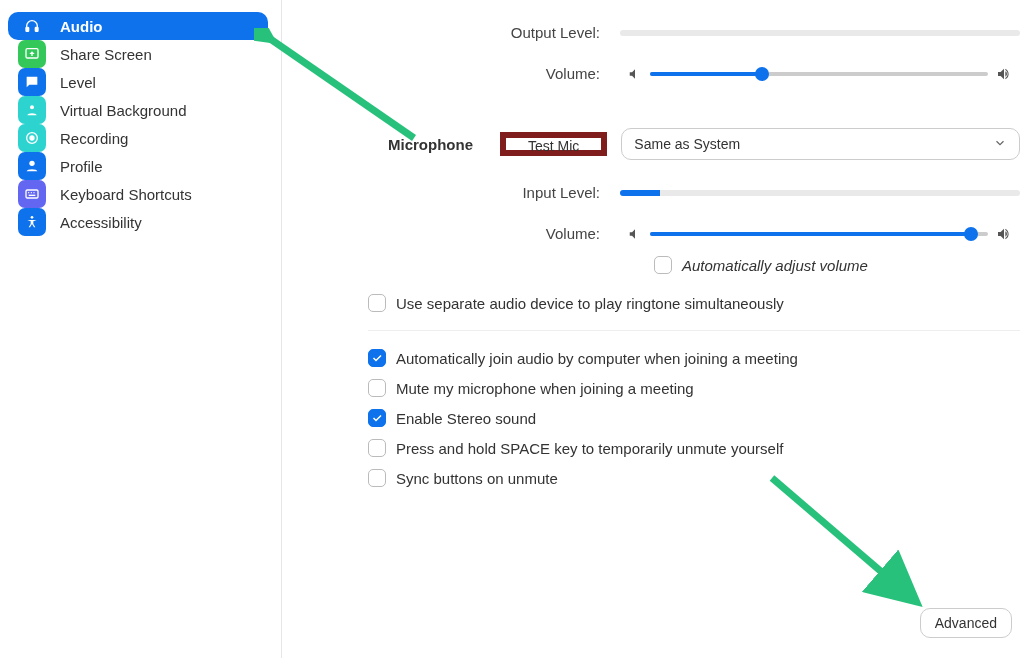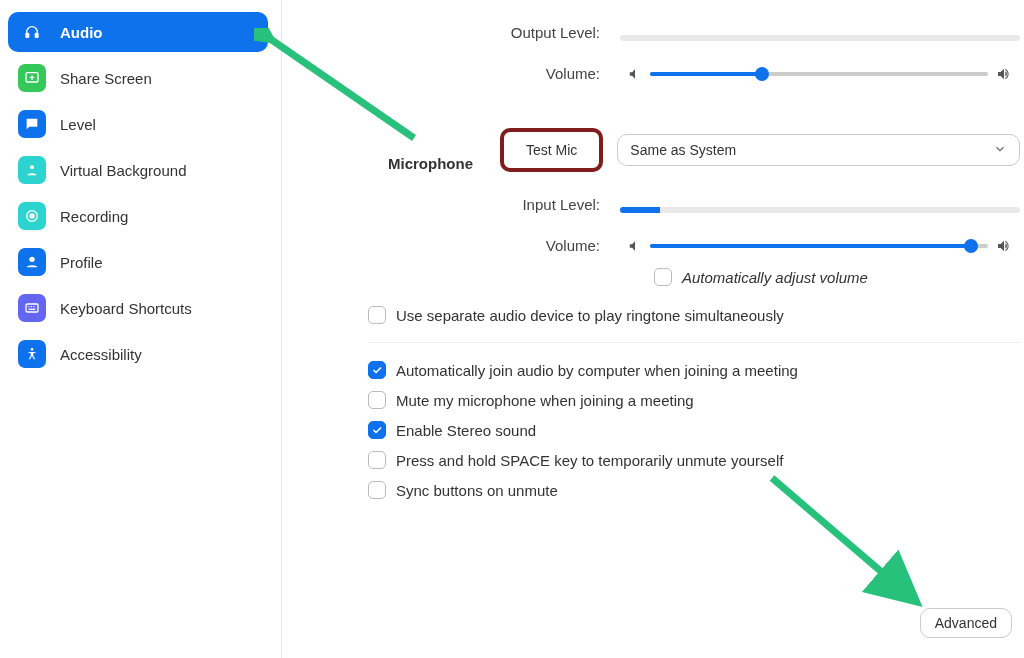--- a/index.html
+++ b/index.html
@@ -15,23 +15,22 @@
   }
   .sidebar {
     position: absolute;
     left: 8px;
     top: 12px;
     width: 260px;
   }
   .sidebar-item {
     display: flex;
     align-items: center;
-    height: 40px;
+    height: 28px;
     padding-left: 10px;
-    margin-bottom: 6px;
     border-radius: 10px;
     cursor: pointer;
     color: #333;
     font-size: 15px;
   }
   .sidebar-item.active {
     background: #0e72ed;
     color: #fff;
     font-weight: 700;
   }
@@ -56,21 +55,21 @@
     background: #e6e6e6;
   }
   .main {
     position: absolute;
     left: 360px;
     top: 0;
     width: 660px;
   }
   .row {
     display: flex;
-    align-items: flex-end;
+    align-items: center;
     margin-bottom: 24px;
   }
   .label-col {
     width: 260px;
     text-align: right;
     color: #444;
     font-size: 15px;
     padding-right: 20px;
   }
   .label-col.section { font-weight: 700; color: #333; }
@@ -107,24 +106,24 @@
   }
   .slider-thumb {
     position: absolute;
     top: 50%;
     width: 14px; height: 14px;
     background: #0e72ed;
     border-radius: 50%;
     transform: translate(-50%, -50%);
   }
   .btn {
-    border: 4px solid #7f1d1d;
+    border: 6px solid #7f1d1d;
     background: #fff;
-    border-radius: 10px;
-    height: 44px;
+    border-radius: 0;
+    height: 24px;
     padding: 0 22px;
     font-size: 14px;
     color: #333;
     cursor: pointer;
   }
   .select {
     border: 1px solid #ccc;
     border-radius: 10px;
     height: 32px;
     padding: 0 12px;

